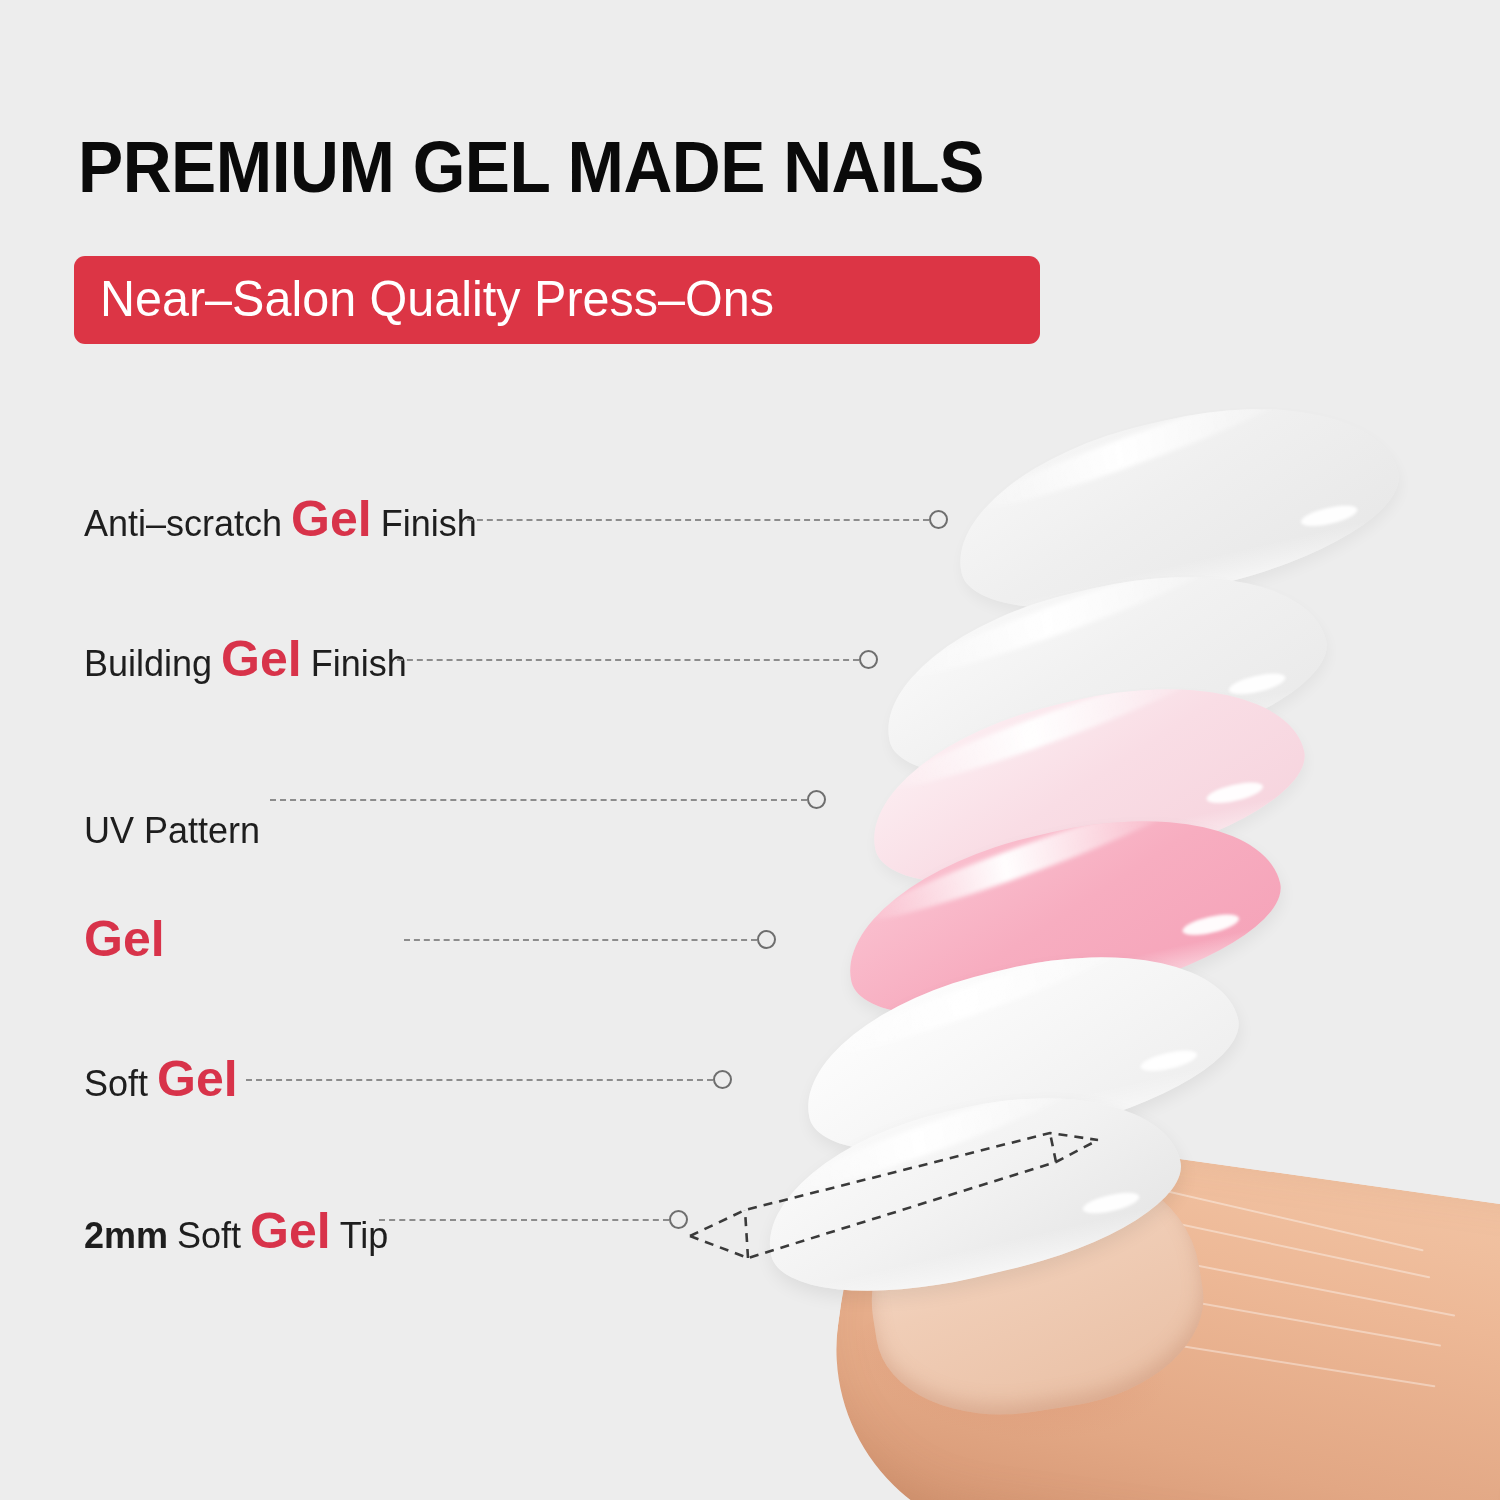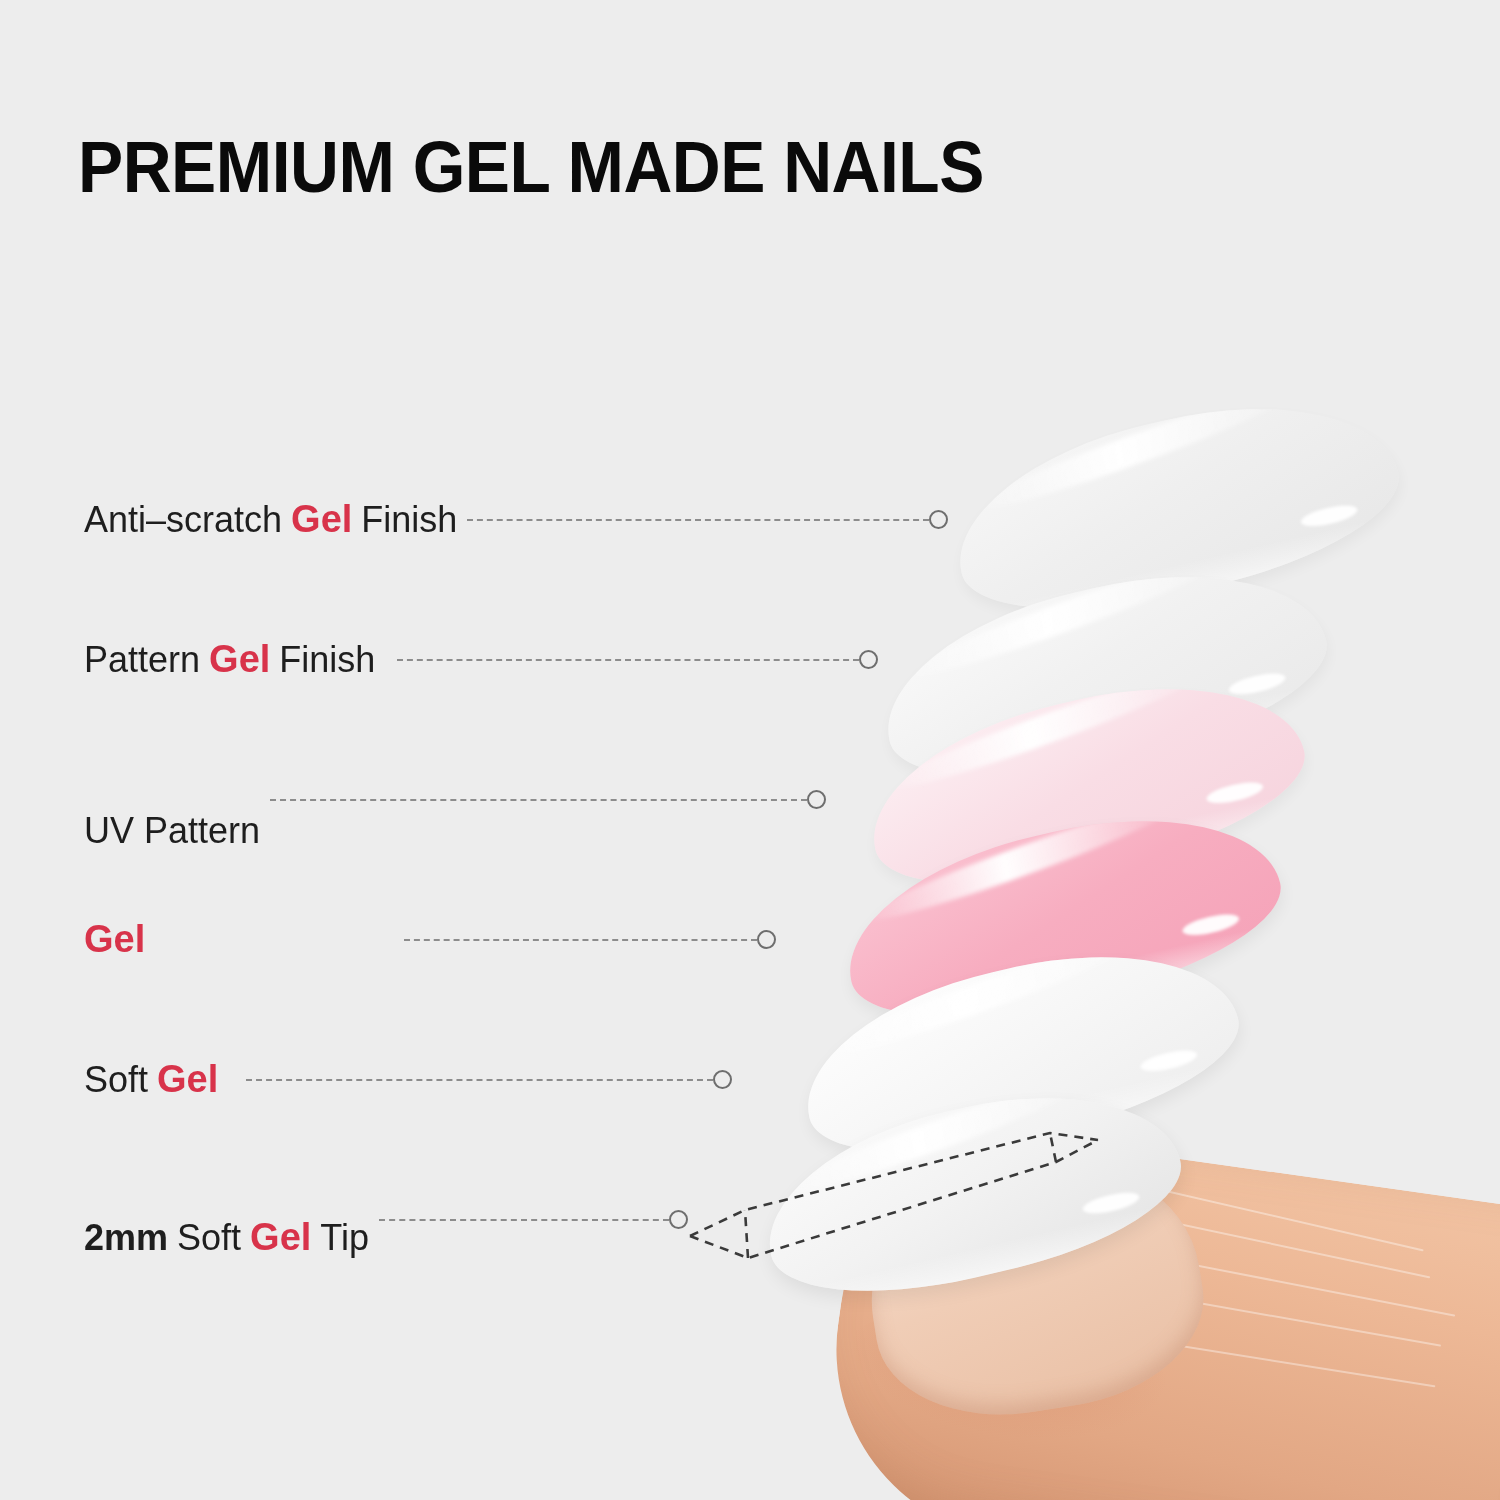--- a/index.html
+++ b/index.html
@@ -35,21 +35,21 @@
   .rows{position:absolute;left:0;top:0;width:1500px;height:1115px;}
   .row{
     position:absolute;left:84px;height:46px;
     display:flex;align-items:center;white-space:nowrap;
   }
   .row .label{
     font-size:36px;color:#1e1e1e;letter-spacing:0px;
     display:flex;align-items:baseline;gap:9px;
   }
   .row .label .gel{
-    color:#D8334A;font-weight:bold;font-size:38px;
+    color:#D8334A;font-weight:bold;font-size:50px;
   }
   .row .label .bold{font-weight:bold;margin-top:37px;}
   .lead{
     position:absolute;height:2px;
     border-top:2px dashed #8c8c8c;
   }
   .lead-dot{
     position:absolute;width:15px;height:15px;
     border:2px solid #6e6e6e;border-radius:50%;
     background:transparent;
@@ -201,34 +201,37 @@
   </div>
 
   <svg class="meas" viewBox="0 0 1500 1500">
     <path d="M690,1236 L745,1210 L1050,1133 L1098,1140" fill="none" stroke="#3a3a3a" stroke-width="2.6" stroke-dasharray="9 7"></path>
     <path d="M690,1236 L748,1258 L1056,1162 L1098,1140" fill="none" stroke="#3a3a3a" stroke-width="2.6" stroke-dasharray="9 7"></path>
     <path d="M748,1258 L745,1210" fill="none" stroke="#3a3a3a" stroke-width="2.6" stroke-dasharray="9 7"></path>
     <path d="M1056,1162 L1050,1133" fill="none" stroke="#3a3a3a" stroke-width="2.6" stroke-dasharray="9 7"></path>
   </svg>
 
   <div class="headline">PREMIUM GEL MADE NAILS</div>
+  <div class="badge">
+    <div class="badge-text">Near–Salon Quality Press–Ons</div>
+  </div>
 
   <div class="rows" id="rows">
       <div class="row" style="top: 496px;">
         <div class="label">
           <span>Anti–scratch</span>
           <span class="gel">Gel</span>
           <span>Finish</span>
         </div>
       </div>
       <div class="lead" style="left: 467.375px; top: 519px; width: 461.625px;"></div>
       <div class="lead-dot" style="left: 929px; top: 510px;"></div>
       <div class="row" style="top: 636px;">
         <div class="label">
-          <span>Pattern</span>
+          <span>Building</span>
           <span class="gel">Gel</span>
           <span>Finish</span>
         </div>
       </div>
       <div class="lead" style="left: 397.375px; top: 659px; width: 461.625px;"></div>
       <div class="lead-dot" style="left: 859px; top: 650px;"></div>
       <div class="row" style="top: 776px; margin-top: 32px;">
         <div class="label">
           <span>UV Pattern</span>
         </div>

